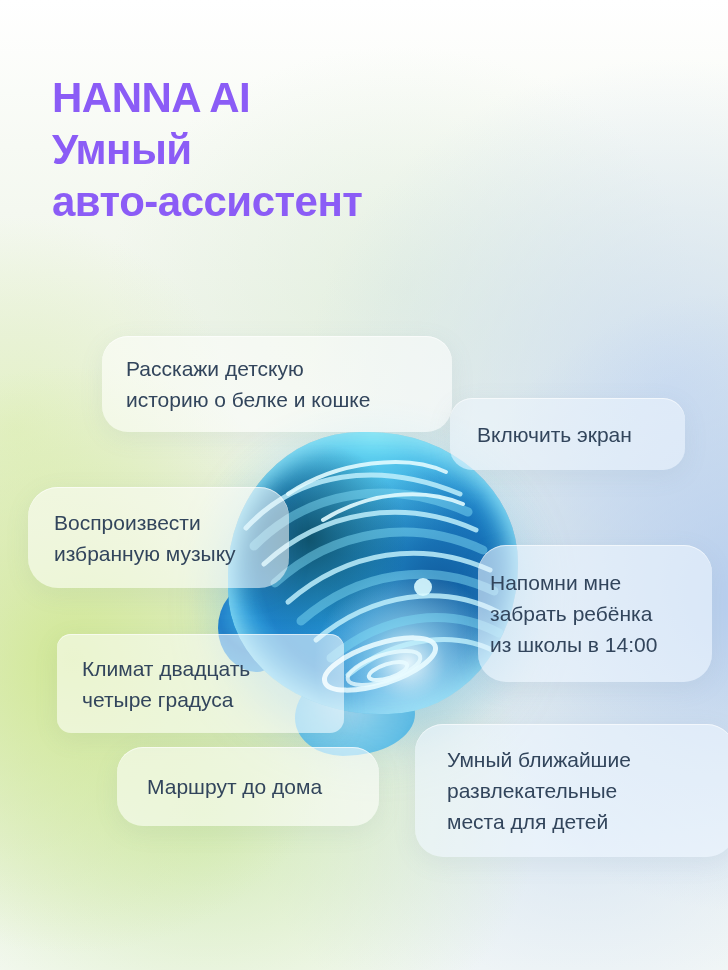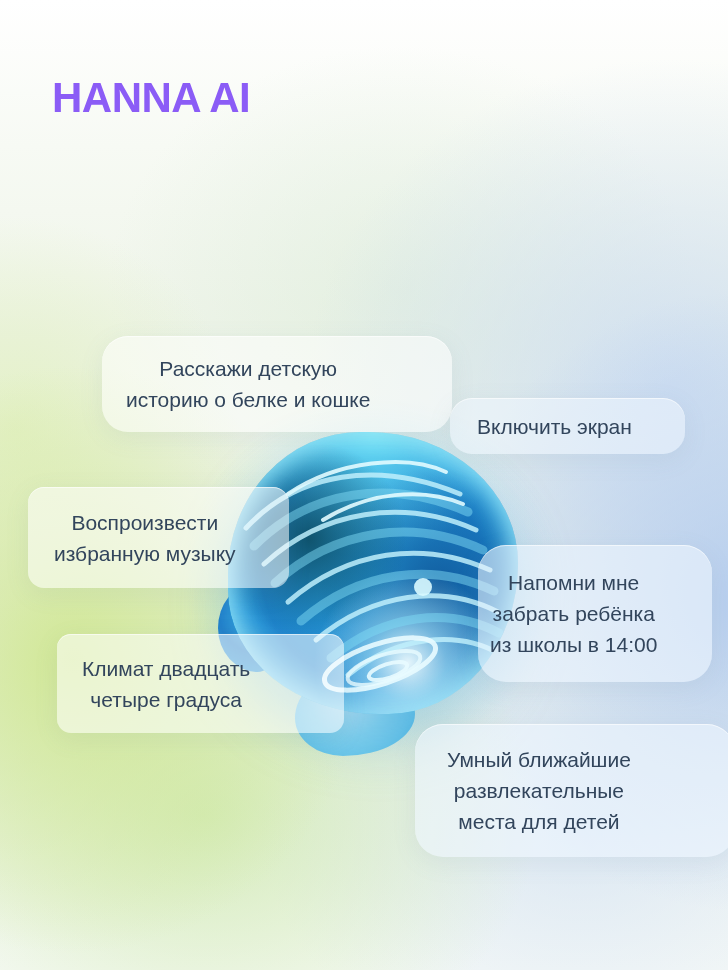--- a/index.html
+++ b/index.html
@@ -63,38 +63,40 @@
   }
   .orb svg{position:absolute;inset:0;width:100%;height:100%;}
 
   
   .bubble{
     position:absolute;z-index:6;display:flex;align-items:center;
     background:rgba(255,255,255,0.55);
     box-shadow:0 6px 24px rgba(110,140,160,0.10), inset 0 1px 0 rgba(255,255,255,0.6);
   }
   .bubble-text{
-    color:#32455c;font-size:21px;line-height:31px;white-space:pre-line;text-align:center;
+    color:#32455c;font-size:21px;line-height:31px;white-space:pre-line;
   }
   .b1{left:102px;top:336px;width:326px;height:96px;border-radius:26px;padding-left:24px;}
-  .b2{left:450px;top:398px;width:208px;height:56px;border-radius:22px;padding-left:27px;background:rgba(240,247,255,0.55);}
-  .b3{left:28px; top:487px;width:235px;height:101px;border-radius:16px;padding-left:26px;}
+  .b2{left:450px;top:398px;width:208px;height:72px;border-radius:22px;padding-left:27px;background:rgba(240,247,255,0.55);}
+  .b3{left:28px; top:487px;width:235px;height:101px;border-radius:30px;padding-left:26px;}
   .b4{left:478px;top:545px;width:222px;height:137px;border-radius:28px;padding-left:12px;background:rgba(238,246,255,0.60);}
   .b5{left:57px; top:634px;width:262px;height:99px;border-radius:14px;padding-left:25px;}
   .b6{left:117px;top:747px;width:232px;height:79px;border-radius:26px;padding-left:30px;}
   .b7{left:415px;top:724px;width:288px;height:133px;border-radius:28px;padding-left:32px;background:rgba(238,246,255,0.60);}
 </style>
 </head>
 <body>
 
 <div class="poster">
   <div class="bg"></div>
 
   <div class="title-block">
     <h1 class="brand">HANNA AI</h1>
+    <h2 class="subtitle">Умный
+авто-ассистент</h2>
   </div>
 
   <div class="orb-glow"></div>
   <div class="orb-blob blob-left"></div>
   <div class="orb-blob blob-tail"></div>
 
   <div class="orb">
     <svg viewBox="0 0 290 282">
       <defs>
         <clipPath id="orbclip">
@@ -142,18 +144,21 @@
   </div>
   <div class="bubble b4">
     <span class="bubble-text">Напомни мне
 забрать ребёнка
 из школы в 14:00</span>
   </div>
   <div class="bubble b5">
     <span class="bubble-text">Климат двадцать
 четыре градуса</span>
   </div>
+  <div class="bubble b6">
+    <span class="bubble-text">Маршрут до дома</span>
+  </div>
   <div class="bubble b7">
     <span class="bubble-text">Умный ближайшие
 развлекательные
 места для детей</span>
   </div>
 </div>
 
 </body></html>

